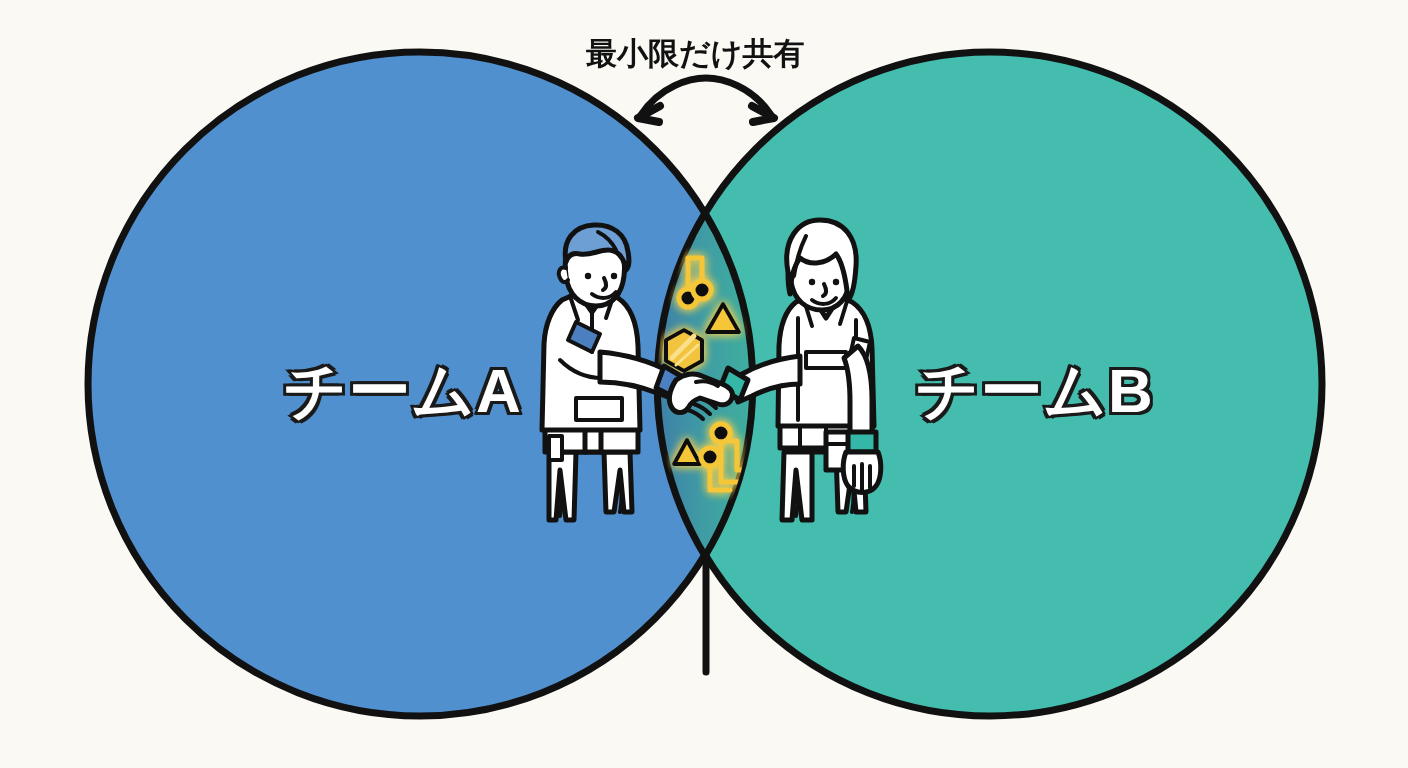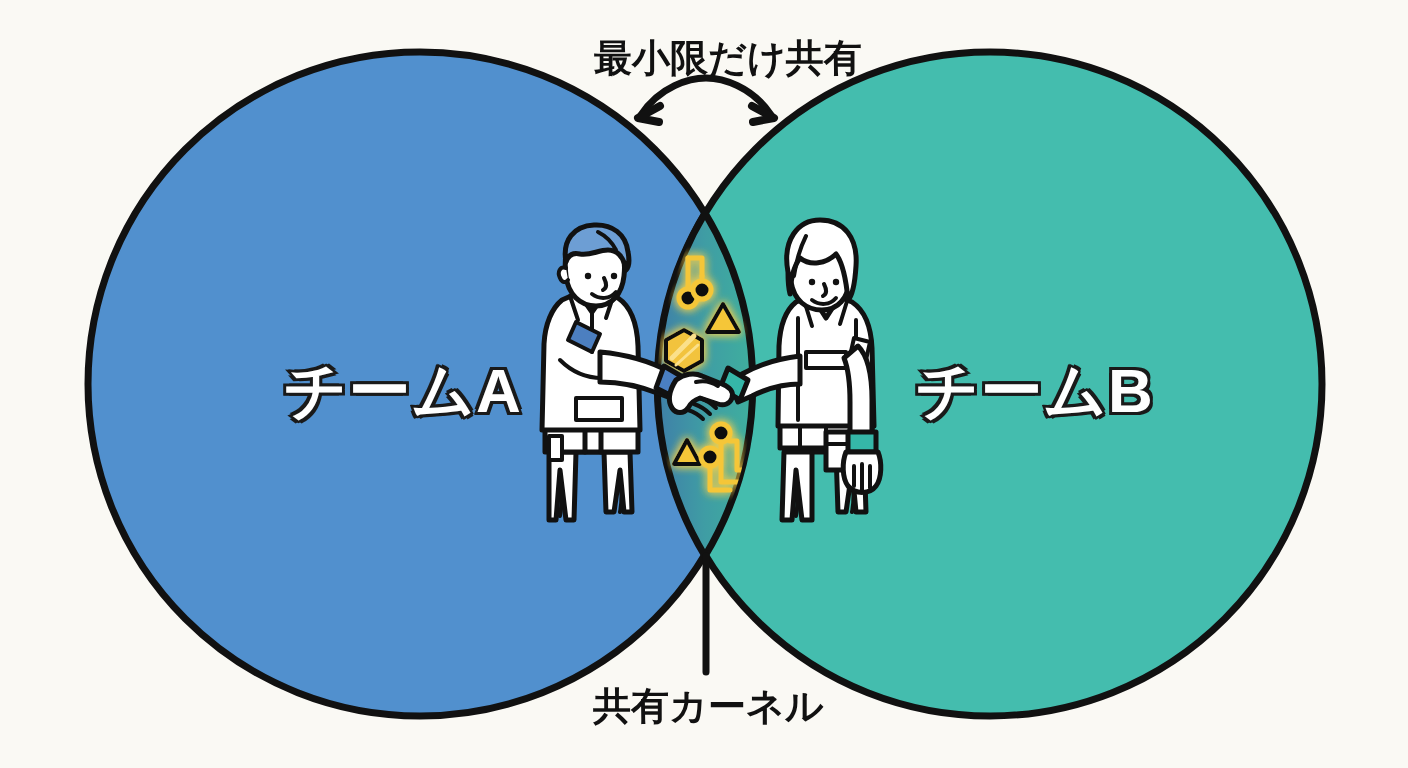--- a/index.html
+++ b/index.html
@@ -38,24 +38,23 @@
     text-shadow:
       3px 3px 0 #1a1a1a,
       -3px 3px 0 #1a1a1a,
       3px -3px 0 #1a1a1a,
       -3px -3px 0 #1a1a1a;
   }
   .callout-label {
     position: absolute;
     color: #111111;
     font-weight: 700;
-    font-size: 38px;
+    font-size: 31px;
     white-space: nowrap;
     letter-spacing: 0px;
-    margin-left: 8px;
   }
   #label-team-a { left: 284px; top: 349px; }
   #label-team-b { left: 916px; top: 349px; }
   #label-top    { left: 586px; top: 33px; }
   #label-bottom { left: 585px; top: 681px; }
 </style>
 </head>
 <body>
 
 <div id="stage">
@@ -250,15 +249,14 @@
       <path d="M706,556 L706,672" stroke="#111111" stroke-width="7" stroke-linecap="round" fill="none"></path>
     </g>
   </svg>
 
   <div class="team-label label-overlay" id="label-team-b">チームB</div>
 
   <div class="team-label label-overlay" id="label-team-a">チームA</div>
 
   <div class="callout-label label-overlay" id="label-top">最小限だけ共有</div>
 
-  <div class="callout-label label-overlay" id="label-bottom">共有カーネル</div>
 
 </div>
 
 </body></html>

